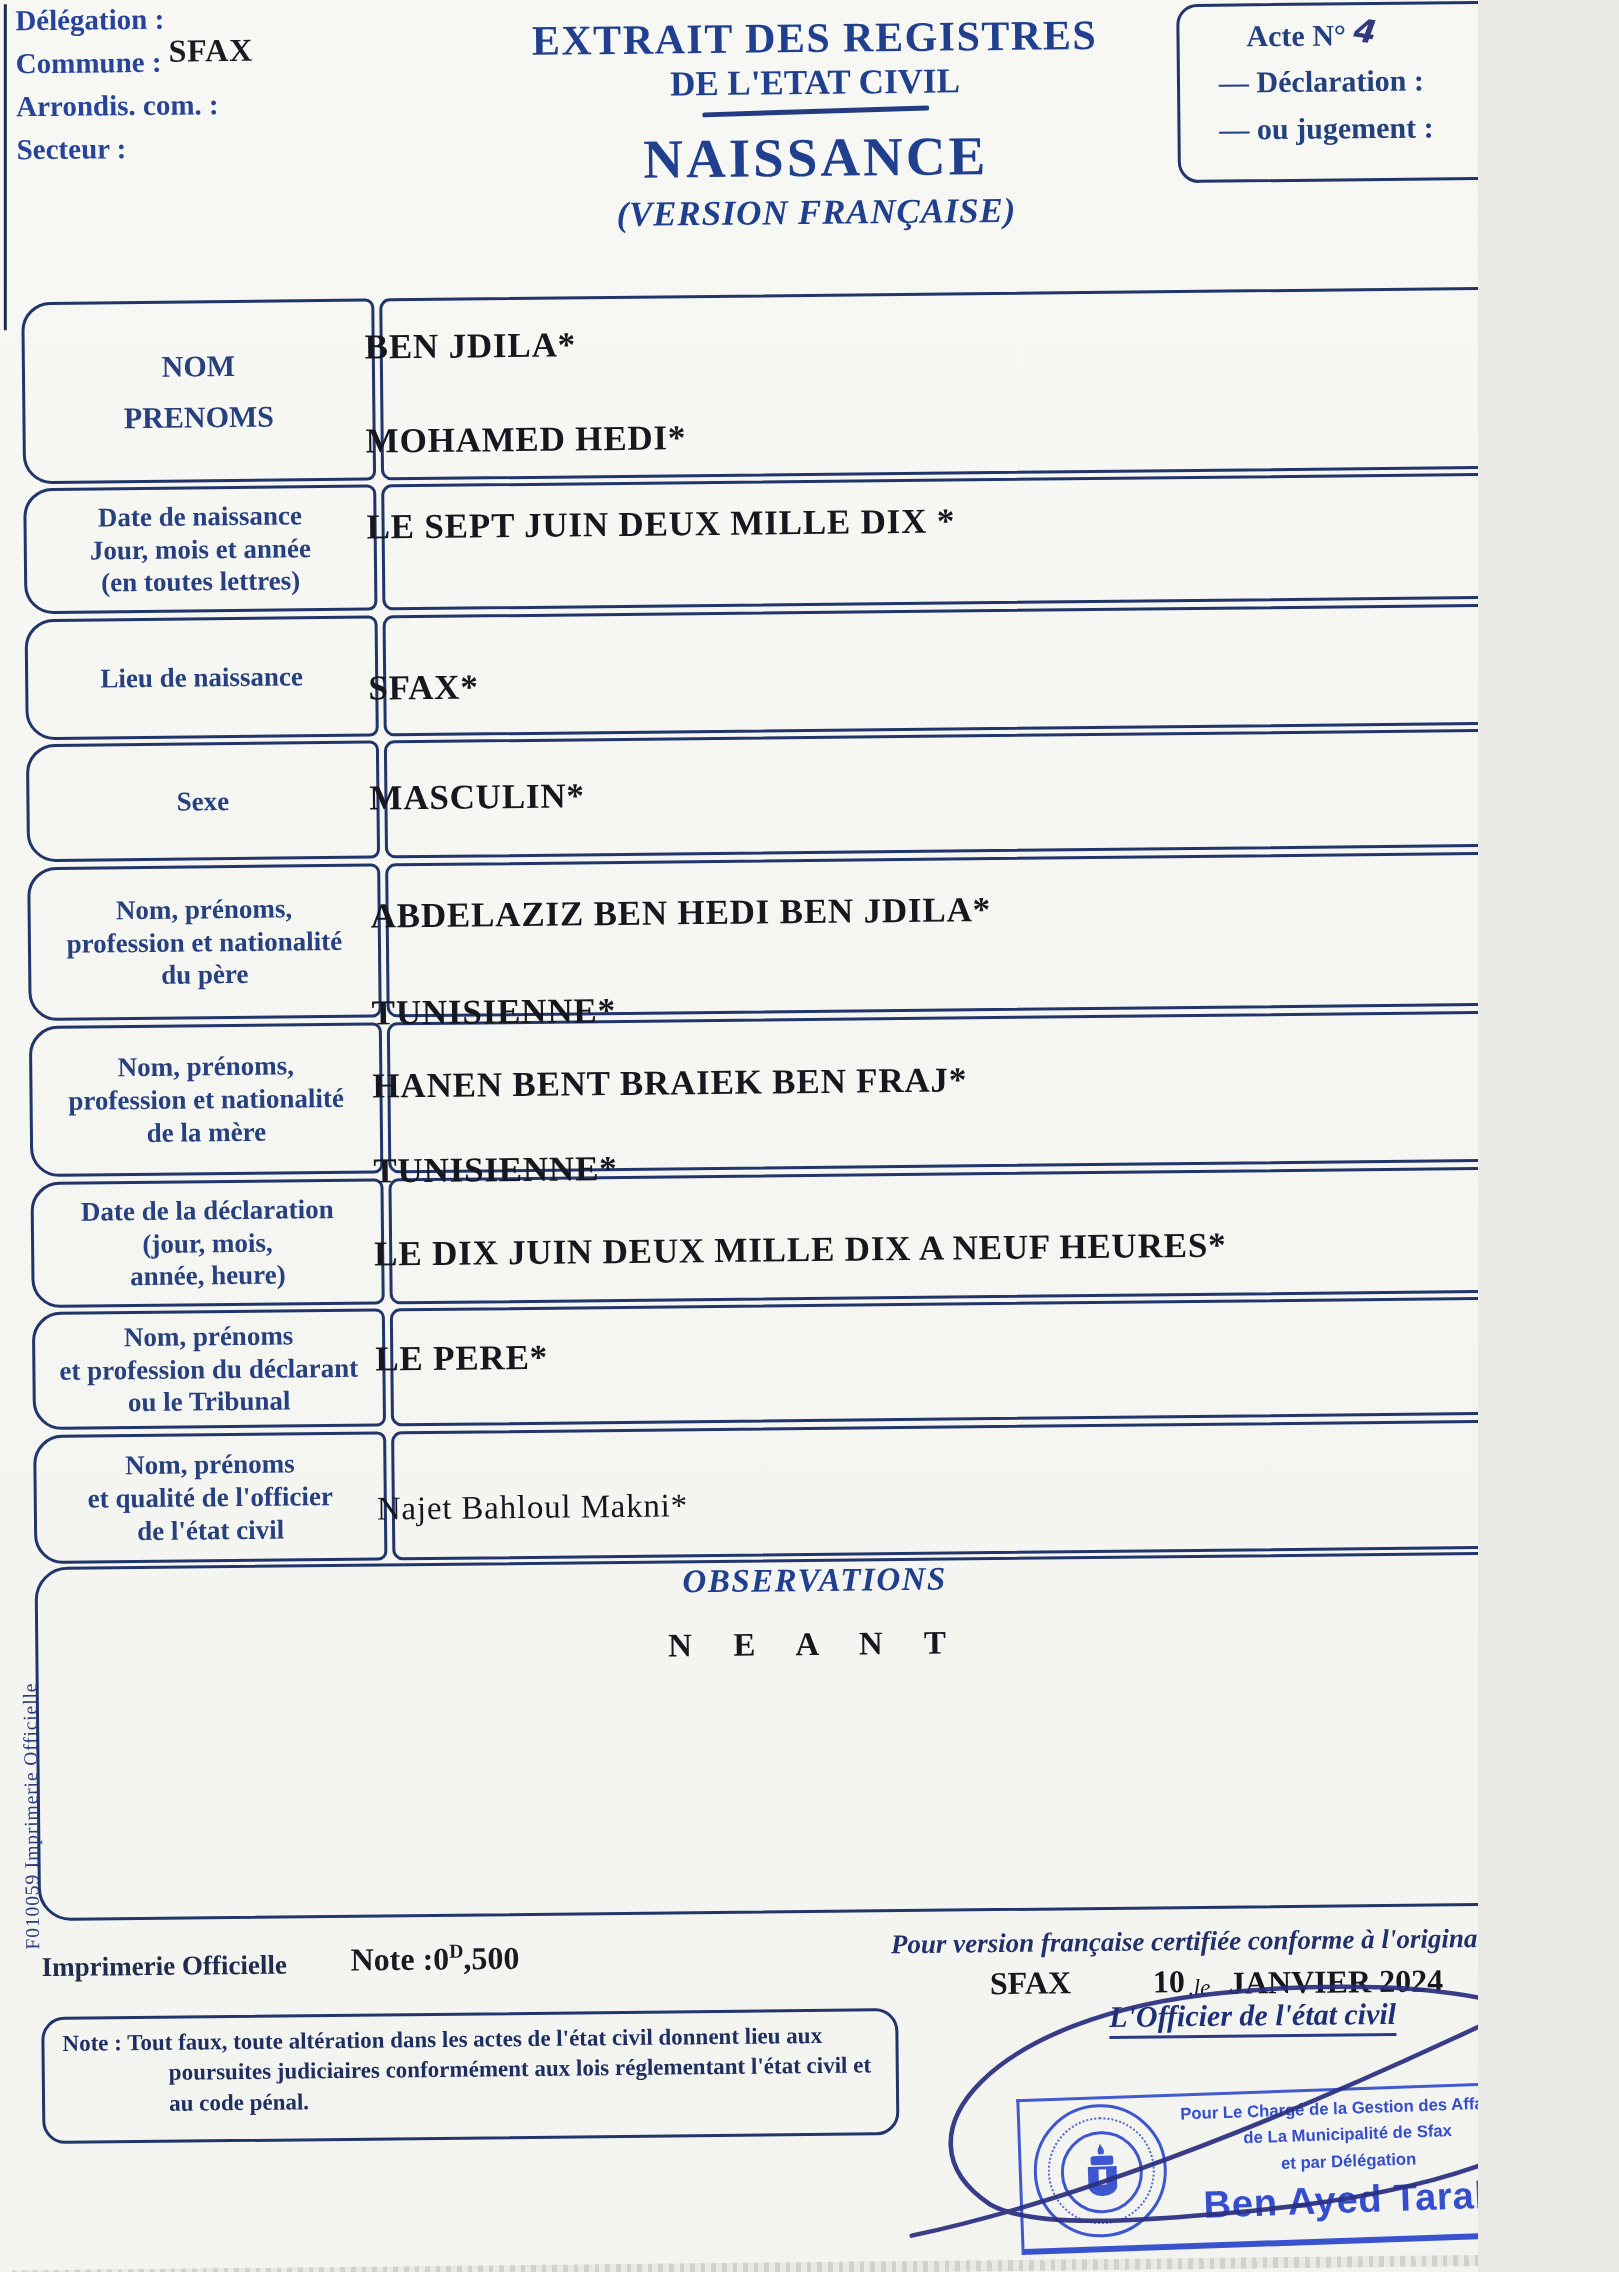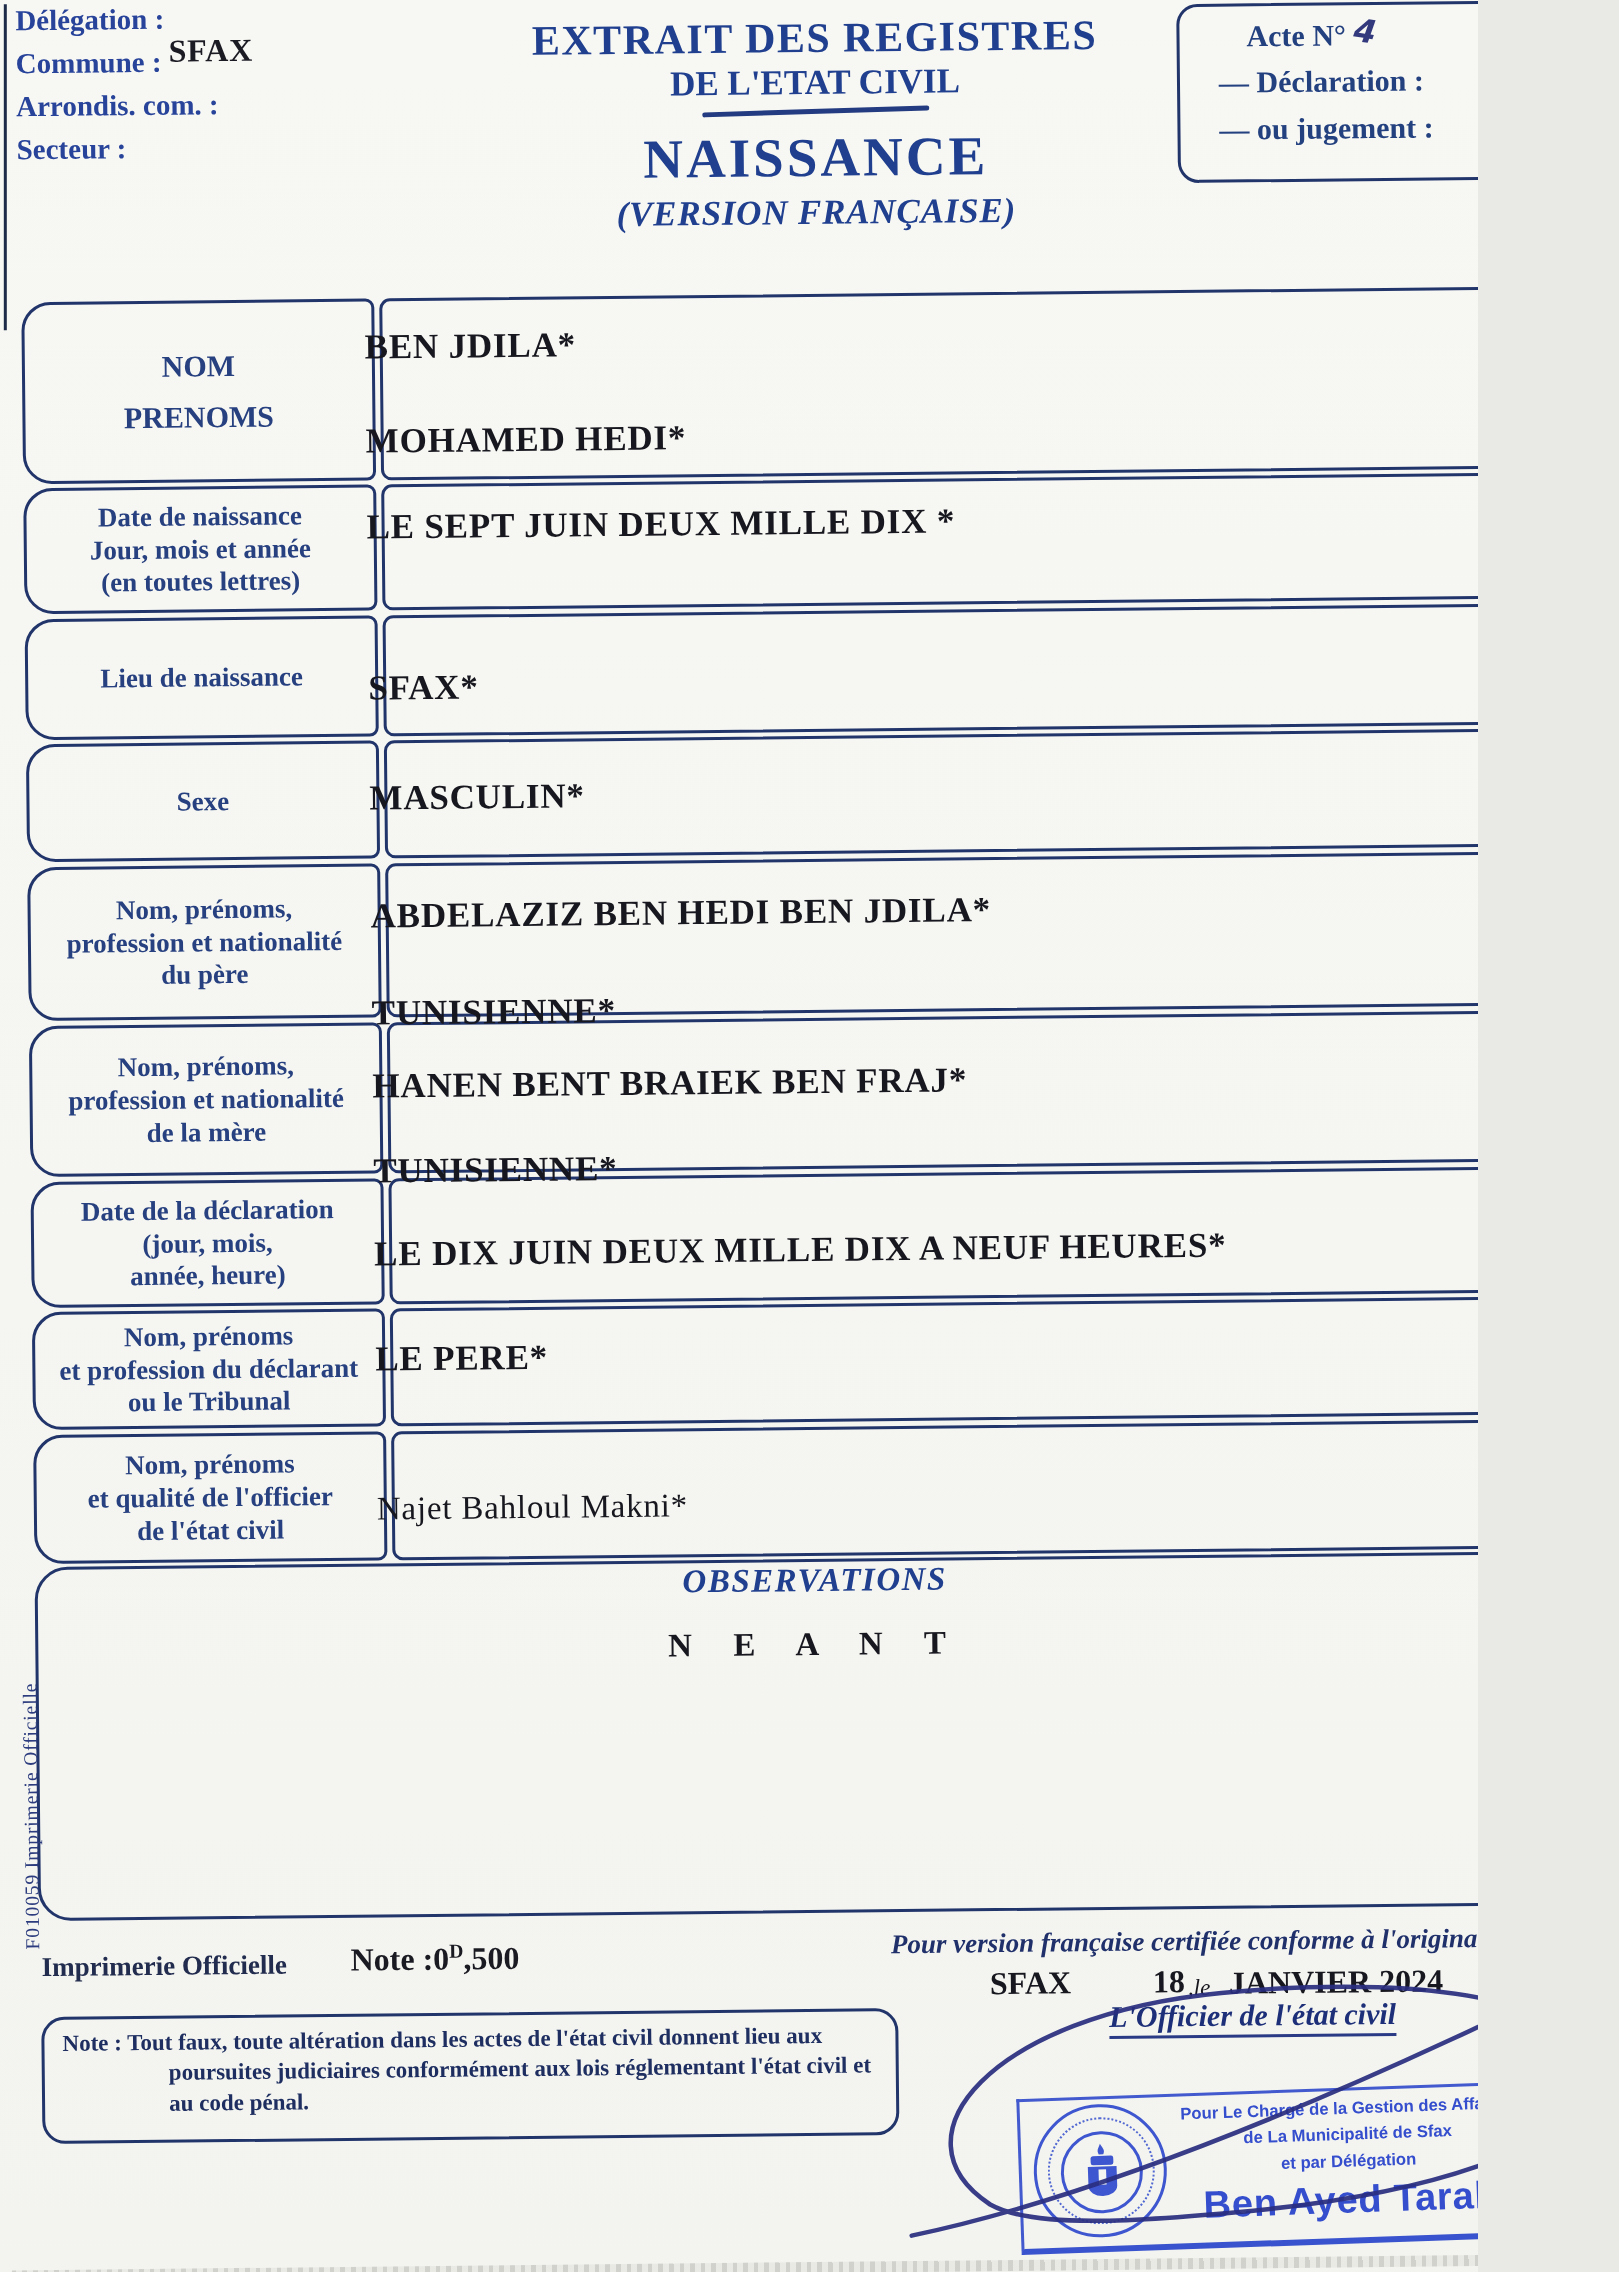--- a/index.html
+++ b/index.html
@@ -168,21 +168,21 @@
 
   <div class="vtext">F010059  Imprimerie Officielle</div>
 
   <div class="imprimerie">Imprimerie Officielle</div>
   <div class="prix">
     <span>Note :0</span><sup>D</sup><span>,500</span>
   </div>
   <div class="certif">Pour version française certifiée conforme à l'original</div>
   <div class="place-date">
     <span>SFAX</span>
-    <span class="pd-day">18</span>
+    <span class="pd-day">10</span>
     <span class="pd-le">,le</span>
     <span class="pd-rest">JANVIER 2024</span>
   </div>
   <div class="note-box">
     <p>Note : Tout faux, toute altération dans les actes de l'état civil donnent lieu aux poursuites judiciaires conformément aux lois réglementant l'état civil et au code pénal.</p>
   </div>
   <div class="officer">L'Officier de l'état civil</div>
 
   <div class="stamp">
     <div class="seal-outer">

